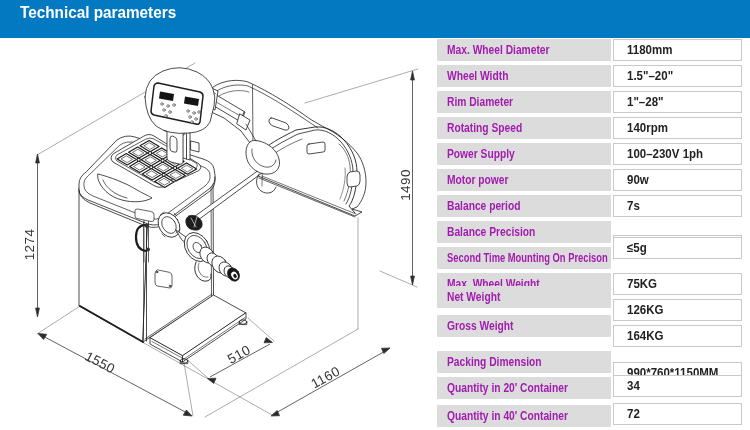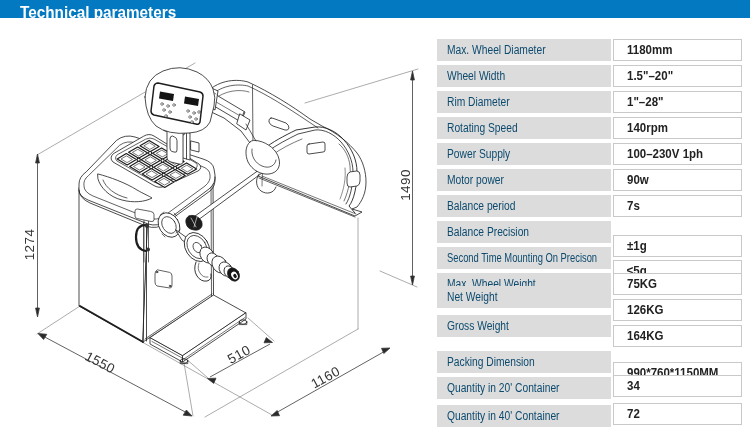--- a/index.html
+++ b/index.html
@@ -1,19 +1,19 @@
 <!DOCTYPE html>
 <html><head>
 <meta charset="utf-8">
 <style>
   html,body{margin:0;padding:0;}
   body{width:750px;height:430px;background:#fff;font-family:"Liberation Sans",sans-serif;overflow:hidden;position:relative;}
-  #bar{position:absolute;left:0;top:0;width:750px;height:18px;background:#0379c1;}
+  #bar{position:absolute;left:0;top:0;width:750px;height:38px;background:#0379c1;}
   #bar span{position:absolute;left:20px;top:3px;color:#fff;font-size:17px;font-weight:bold;transform:scaleX(0.9);transform-origin:0 0;white-space:nowrap;}
-  .lbl{position:absolute;left:437px;width:174px;height:22px;background:#dcdcdc;color:#0c4a6e;font-size:12.5px;font-weight:normal;line-height:22px;}
+  .lbl{position:absolute;left:437px;width:174px;height:22px;background:#dcdcdc;color:#a21caf;font-size:12.5px;font-weight:bold;line-height:22px;}
   .lbl i{font-style:normal;display:inline-block;transform:scaleX(0.82);transform-origin:0 50%;margin-left:10px;white-space:nowrap;}
   .val{position:absolute;left:613px;width:127px;height:20px;background:#fff;border:1px solid #c9c9c9;color:#222;font-size:12.5px;font-weight:bold;line-height:20px;}
   .val i{font-style:normal;display:inline-block;transform:scaleX(0.92);transform-origin:0 50%;margin-left:13px;white-space:nowrap;}
   #draw{position:absolute;left:0;top:0;}
 </style>
 </head>
 <body>
 <div id="bar">
     <span>Technical parameters</span>
   </div>
@@ -28,21 +28,21 @@
     <div class="val" style="top:116.65px"><i>140rpm</i></div>
 <div class="lbl" style="top:142.7px"><i style="transform:scaleX(0.82)">Power Supply</i></div>
     <div class="val" style="top:142.7px"><i>100–230V 1ph</i></div>
 <div class="lbl" style="top:168.75px"><i style="transform:scaleX(0.82)">Motor power</i></div>
     <div class="val" style="top:168.75px"><i>90w</i></div>
 <div class="lbl" style="top:194.8px"><i style="transform:scaleX(0.82)">Balance period</i></div>
     <div class="val" style="top:194.8px"><i>7s</i></div>
 <div class="lbl" style="top:220.85px"><i style="transform:scaleX(0.82)">Balance Precision</i></div>
     <div class="val" style="top:235px"><i>±1g</i></div>
 <div class="lbl" style="top:246.9px"><i style="transform:scaleX(0.75)">Second Time Mounting On Precison</i></div>
-    <div class="val" style="top:260px"><i>≤5g</i></div>
+    <div class="val" style="top:237px"><i>≤5g</i></div>
 <div class="lbl" style="top:272.95000000000005px"><i style="transform:scaleX(0.82)">Max. Wheel Weight</i></div>
     <div class="val" style="top:272.95000000000005px"><i>75KG</i></div>
 <div class="lbl" style="top:286px"><i style="transform:scaleX(0.82)">Net Weight</i></div>
     <div class="val" style="top:299.0px"><i>126KG</i></div>
 <div class="lbl" style="top:315px"><i style="transform:scaleX(0.82)">Gross Weight</i></div>
     <div class="val" style="top:325.05px"><i>164KG</i></div>
 <div class="lbl" style="top:351.1px"><i style="transform:scaleX(0.82)">Packing Dimension</i></div>
     <div class="val" style="top:362px"><i>990*760*1150MM</i></div>
 <div class="lbl" style="top:377.15000000000003px"><i style="transform:scaleX(0.82)">Quantity in 20' Container</i></div>
     <div class="val" style="top:375px"><i>34</i></div>

